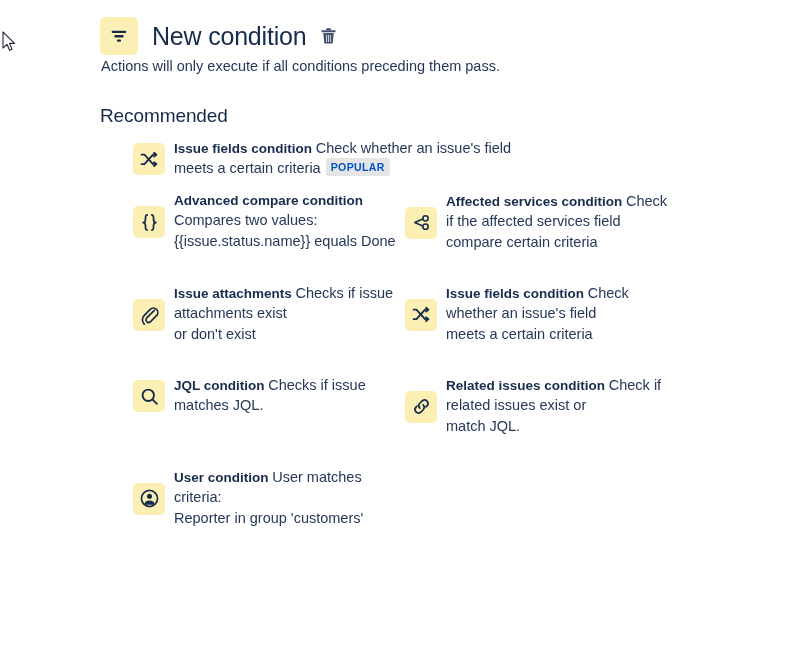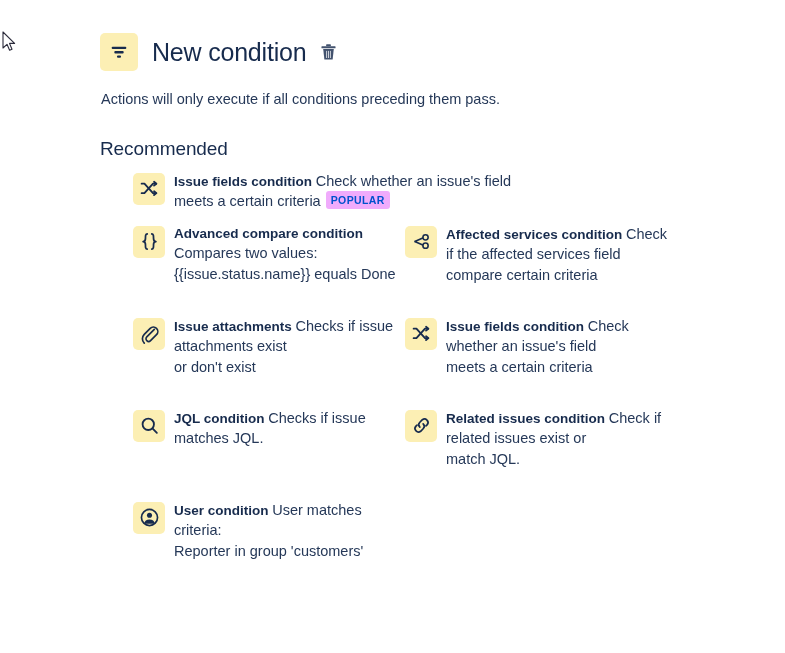--- a/index.html
+++ b/index.html
@@ -34,21 +34,21 @@
     position: absolute;
     left: 100px;
     top: 0;
     width: 660px;
   }
 
   
   .header-row {
     display: flex;
     align-items: center;
-    margin-top: 31px;
+    margin-top: 15px;
     height: 42px;
   }
   .header-icon {
     width: 38px;
     height: 38px;
     border-radius: 5px;
     background: #FCEFB4;
     display: flex;
     align-items: center;
     justify-content: center;
@@ -71,39 +71,38 @@
     height: 22px;
     background: none;
     border: none;
     padding: 0;
     cursor: pointer;
   }
 
   .subtitle {
     font-size: 14.5px;
     color: #253858;
-    margin-top: 17px;
     margin-left: 1px;
     line-height: 1.35;
   }
 
   
   .section-heading {
     font-size: 19px;
     font-weight: 500;
     color: #172B4D;
     letter-spacing: -0.1px;
   }
   .section-recommended { margin-top: 28px; }
   .section-all { margin-top: 47px; }
 
   
   .item {
     display: flex;
-    align-items: flex-start;
+    align-items: center;
     text-align: left;
     background: none;
     border: none;
     padding: 0;
     font-family: inherit;
     cursor: pointer;
   }
   .item-icon {
     width: 32px;
     height: 32px;
@@ -130,21 +129,21 @@
     font-size: 14.5px;
     color: #253858;
     line-height: 1.42;
     margin-top: 1px;
   }
   .item-desc .last-line {
     display: inline-block;
   }
   .badge {
     display: inline-block;
-    background: #f0abfc;
+    background: #e5e5e5;
     color: #0052CC;
     font-size: 10.5px;
     font-weight: bold;
     letter-spacing: 0.4px;
     padding: 2px 5px 1px 5px;
     border-radius: 3px;
     vertical-align: 2px;
     margin-left: 5px;
     white-space: nowrap;
   }

